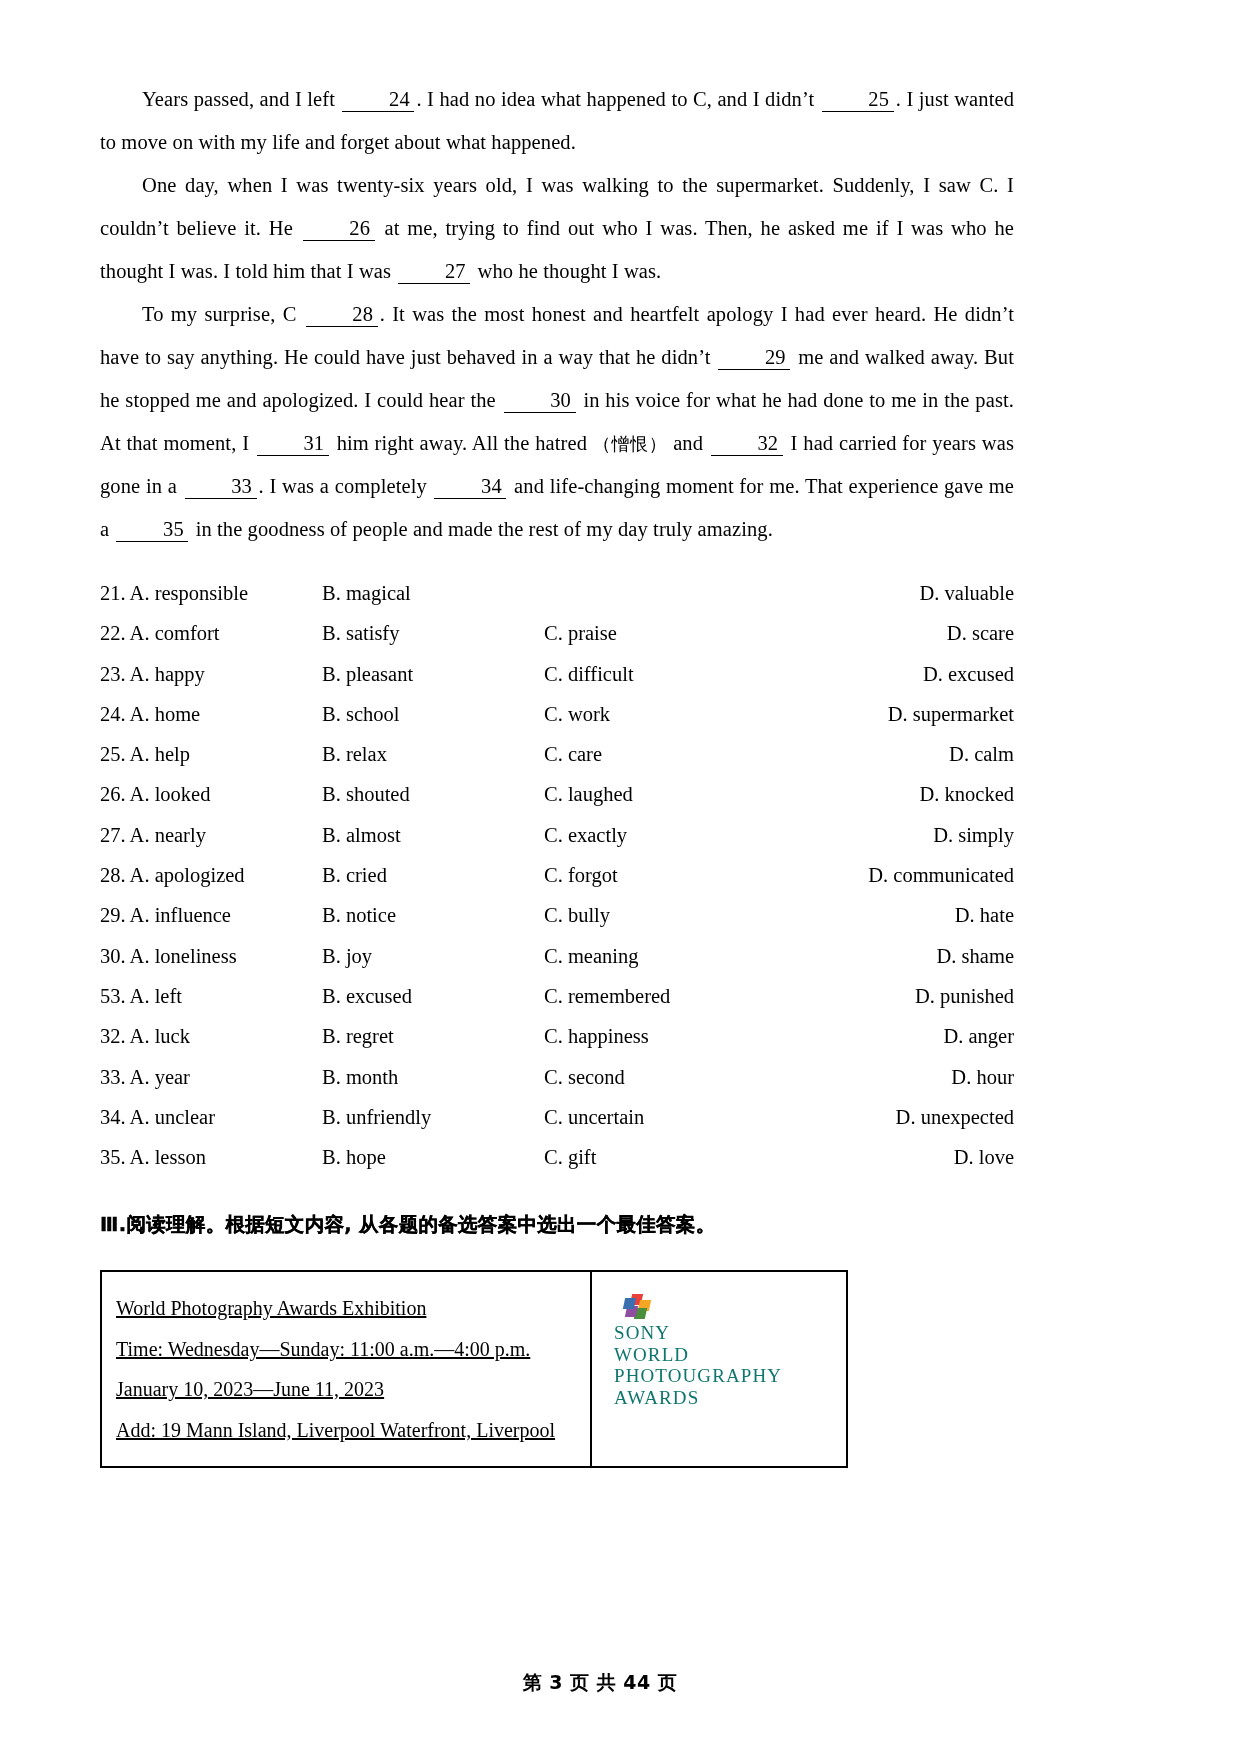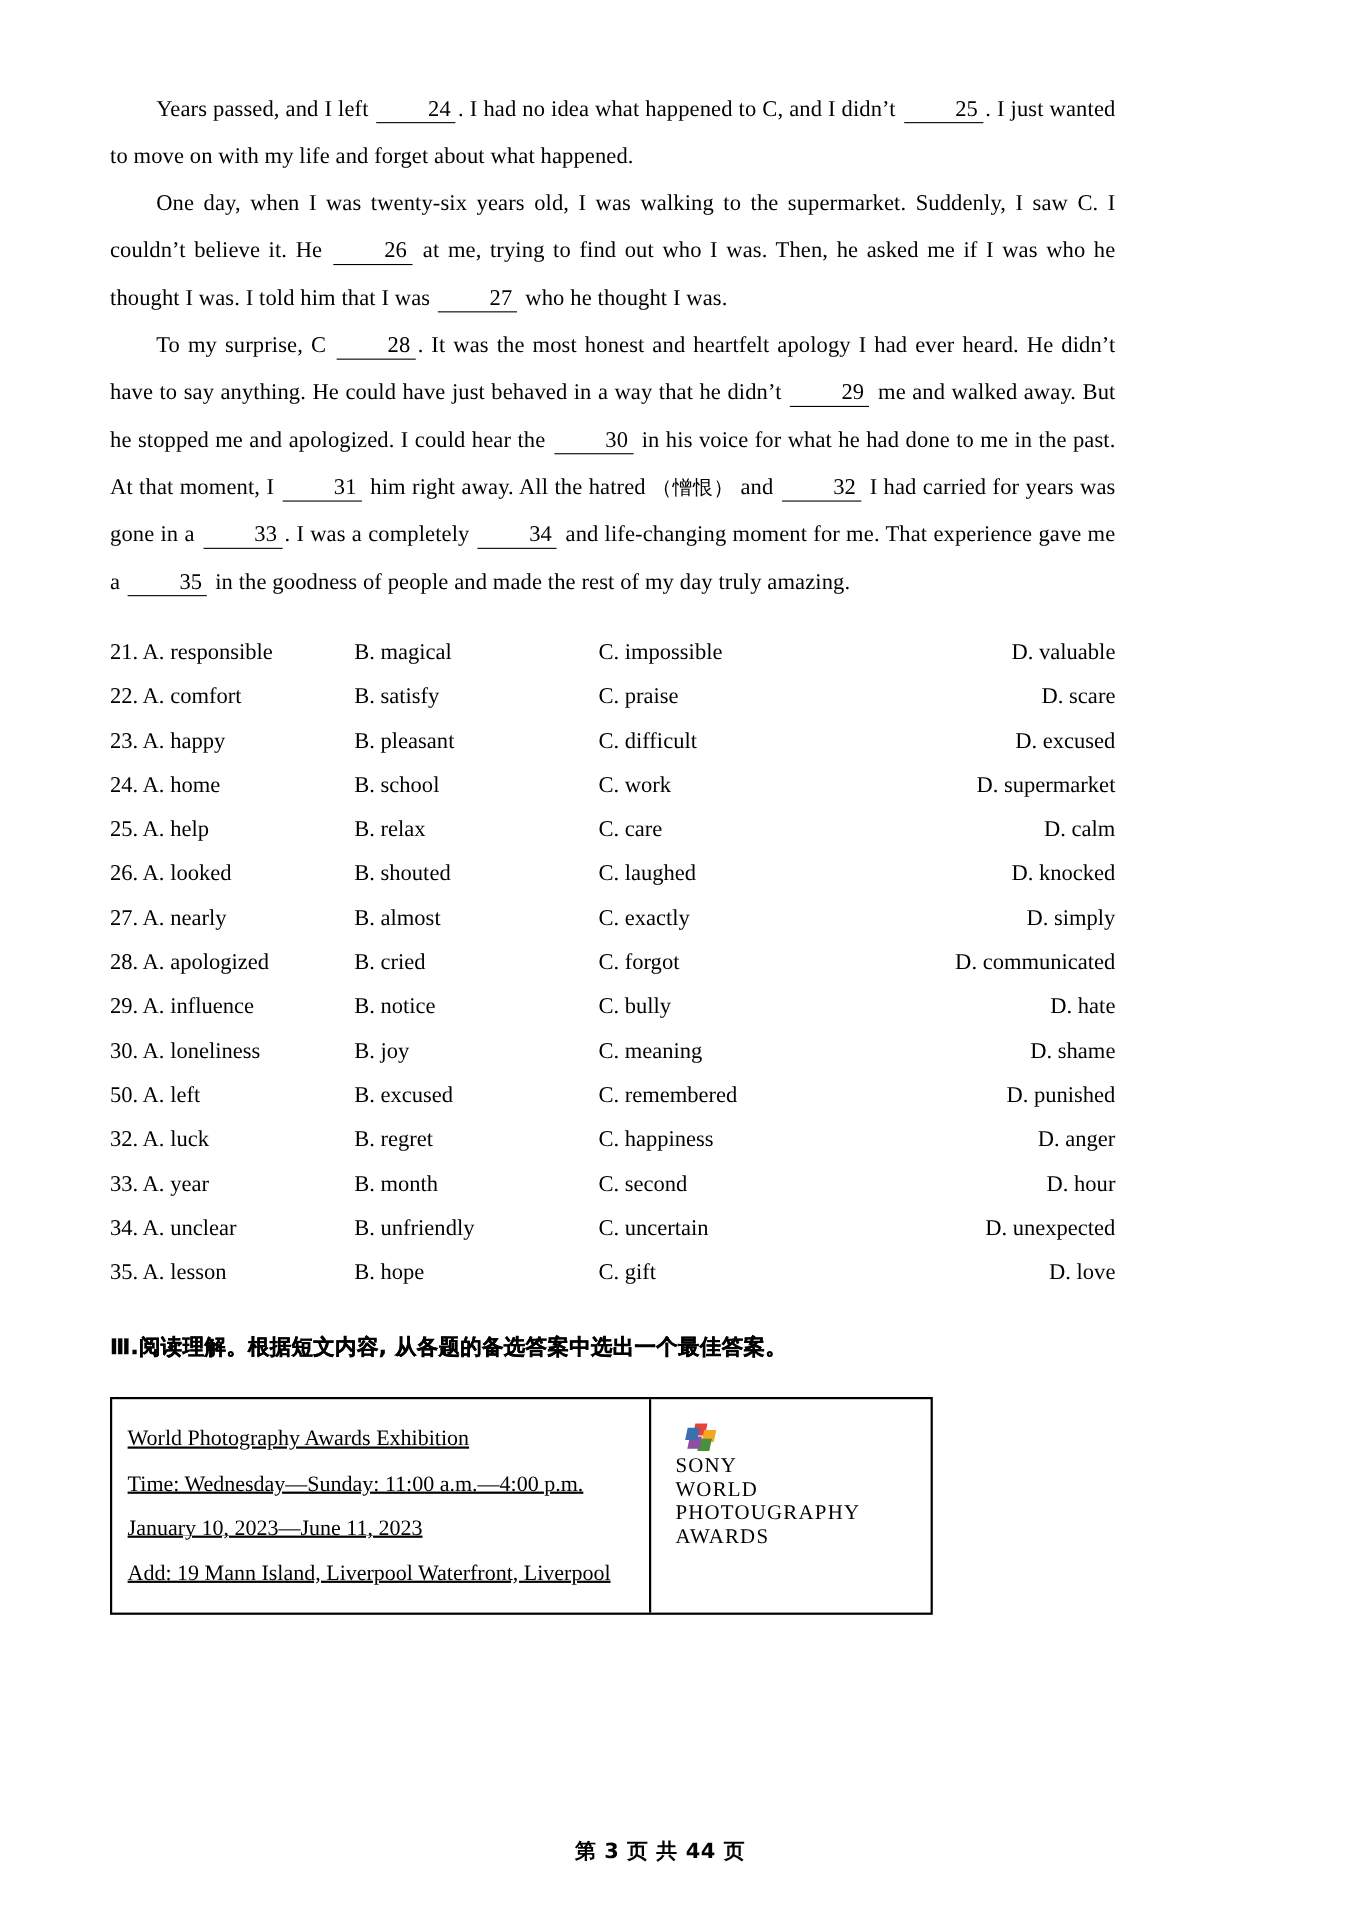--- a/index.html
+++ b/index.html
@@ -110,21 +110,21 @@
   .pw1 { left: 7px;  top: 0px;   background: #e8403a; transform: skewX(-12deg); }
   .pw2 { left: 15px; top: 6px;   background: #f5a623; transform: skewX(-12deg); }
   .pw3 { left: 11px; top: 14px;  background: #4a8f3c; transform: skewX(-12deg); }
   .pw4 { left: 2px;  top: 12px;  background: #8f4fa0; transform: skewX(-12deg); }
   .pw5 { left: 0px;  top: 4px;   background: #3a6fb0; transform: skewX(-12deg); }
   .logo-text {
     font-family: "Liberation Serif", "DejaVu Serif", serif;
     font-size: 19px;
     line-height: 21.5px;
     letter-spacing: 1.1px;
-    color: #000000;
+    color: #0f766e;
   }
   .logo-text span { display: block; }
 
   
   .footer {
     position: absolute;
     left: 0;
     bottom: 58px;
     width: 1200px;
     text-align: center;
@@ -142,21 +142,20 @@
   <div class="passage">
     <p class="para indent" id="p1">Years passed, and I left <span class="blank">24</span>. I had no idea what happened to C, and I didn’t <span class="blank">25</span>. I just wanted to move on with my life and forget about what happened.</p>
     <p class="para indent" id="p2">One day, when I was twenty-six years old, I was walking to the supermarket. Suddenly, I saw C. I couldn’t believe it. He <span class="blank">26</span> at me, trying to find out who I was. Then, he asked me if I was who he thought I was. I told him that I was <span class="blank">27</span> who he thought I was.</p>
     <p class="para indent" id="p3">To my surprise, C <span class="blank">28</span>. It was the most honest and heartfelt apology I had ever heard. He didn’t have to say anything. He could have just behaved in a way that he didn’t <span class="blank">29</span> me and walked away. But he stopped me and apologized. I could hear the <span class="blank">30</span> in his voice for what he had done to me in the past. At that moment, I <span class="blank">31</span> him right away. All the hatred <span class="cn">（憎恨）</span> and <span class="blank">32</span> I had carried for years was gone in a <span class="blank">33</span>. I was a completely <span class="blank">34</span> and life-changing moment for me. That experience gave me a <span class="blank">35</span> in the goodness of people and made the rest of my day truly amazing.</p>
   </div>
 
   <div class="options" id="options-container">
       <div class="opt-row">
         <div class="opt-a">21. A. responsible</div>
         <div class="opt-b">B. magical</div>
-        <div class="opt-c">C. impossible</div>
         <div class="opt-d">D. valuable</div>
       </div>
       <div class="opt-row">
         <div class="opt-a">22. A. comfort</div>
         <div class="opt-b">B. satisfy</div>
         <div class="opt-c">C. praise</div>
         <div class="opt-d">D. scare</div>
       </div>
       <div class="opt-row">
         <div class="opt-a">23. A. happy</div>
@@ -200,21 +199,21 @@
         <div class="opt-c">C. bully</div>
         <div class="opt-d">D. hate</div>
       </div>
       <div class="opt-row">
         <div class="opt-a">30. A. loneliness</div>
         <div class="opt-b">B. joy</div>
         <div class="opt-c">C. meaning</div>
         <div class="opt-d">D. shame</div>
       </div>
       <div class="opt-row">
-        <div class="opt-a">50. A. left</div>
+        <div class="opt-a">53. A. left</div>
         <div class="opt-b">B. excused</div>
         <div class="opt-c">C. remembered</div>
         <div class="opt-d">D. punished</div>
       </div>
       <div class="opt-row">
         <div class="opt-a">32. A. luck</div>
         <div class="opt-b">B. regret</div>
         <div class="opt-c">C. happiness</div>
         <div class="opt-d">D. anger</div>
       </div>

